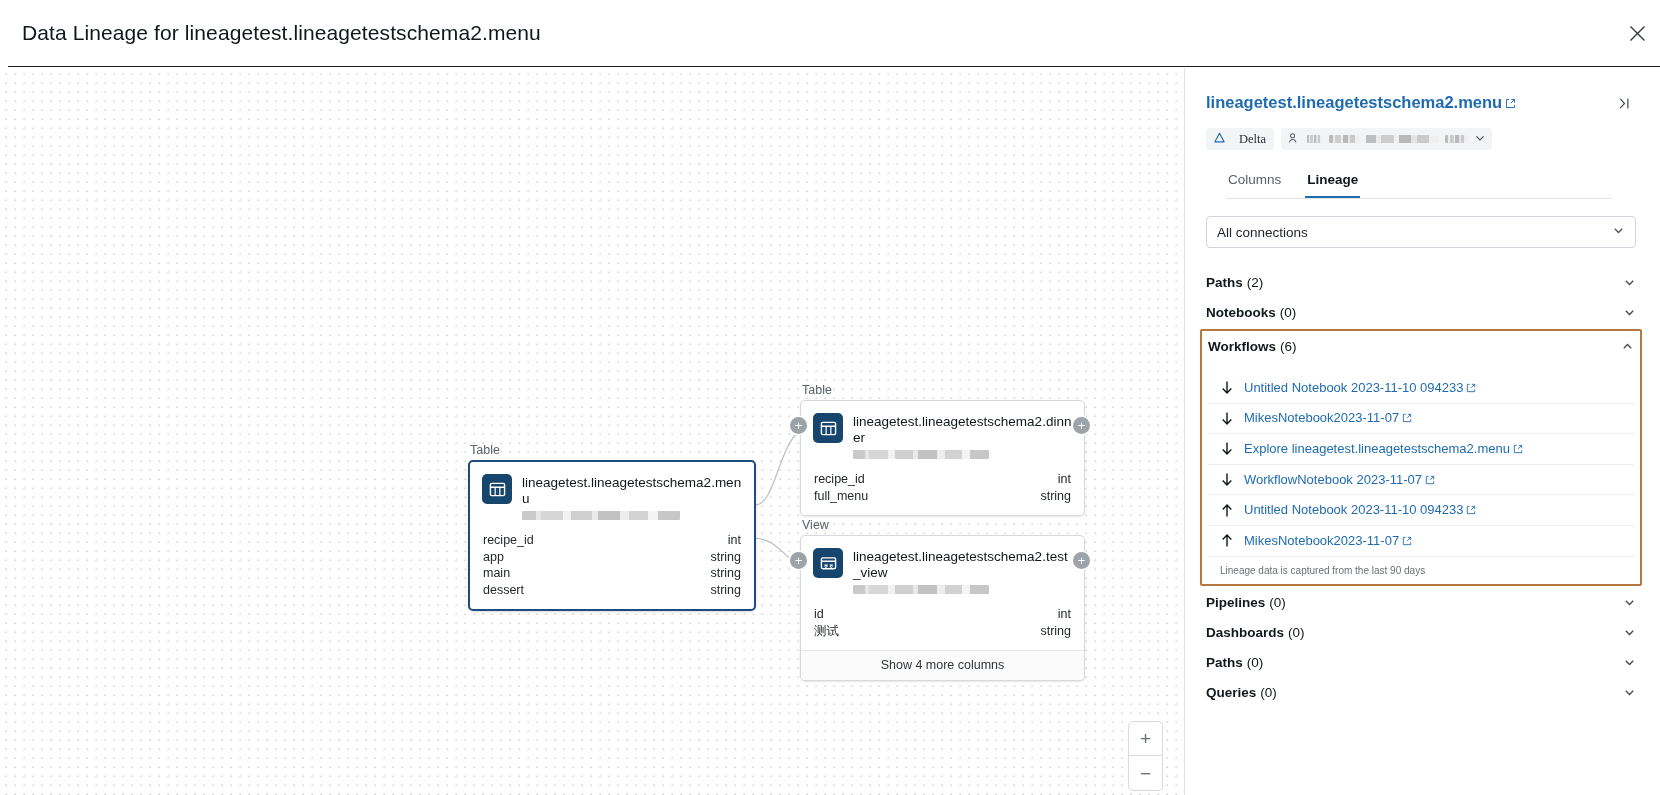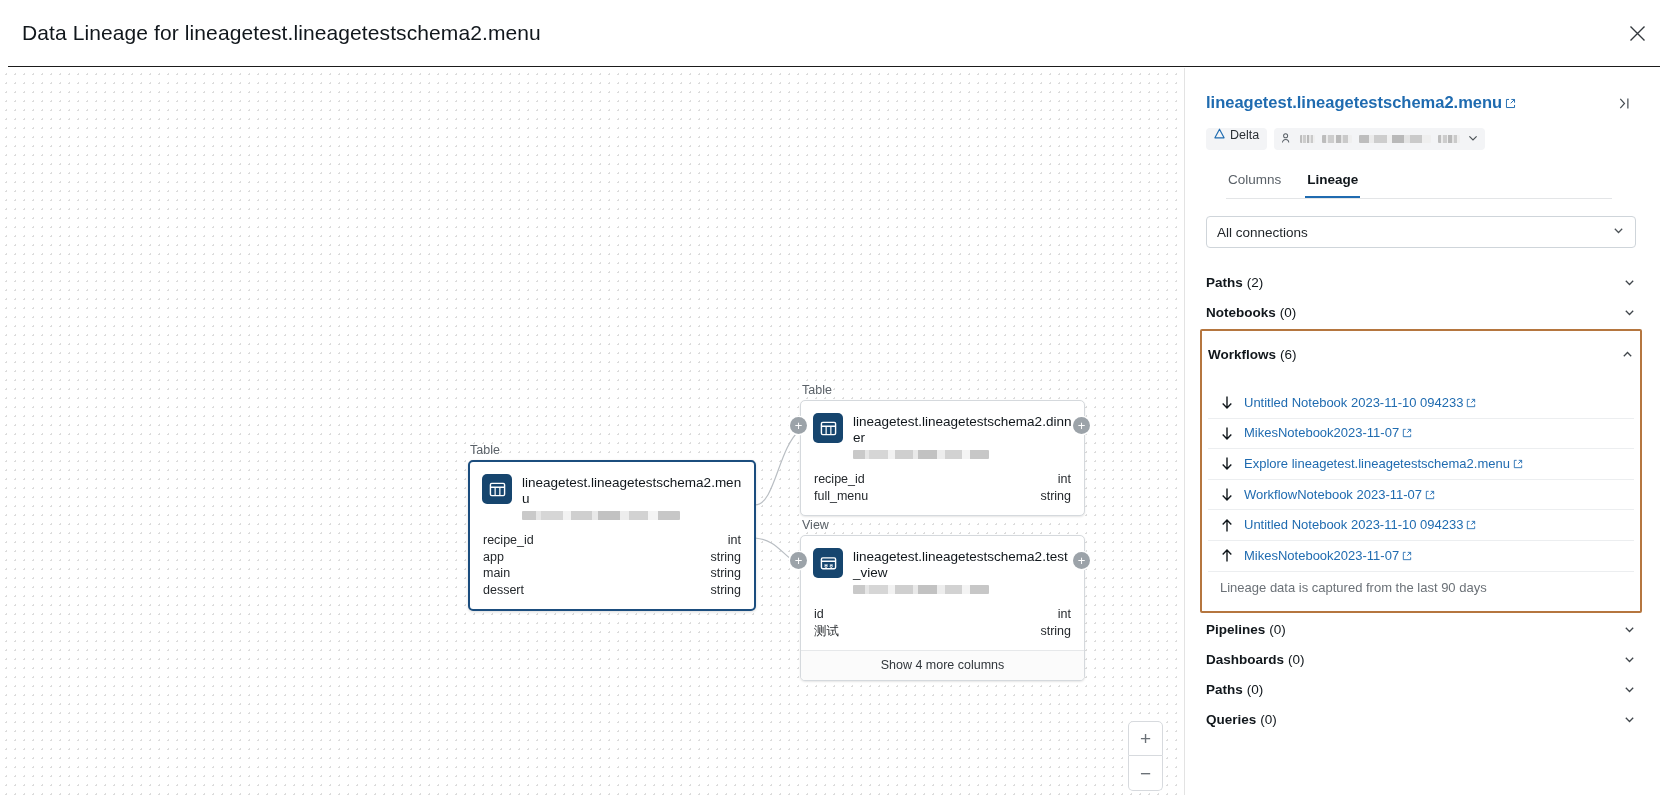--- a/index.html
+++ b/index.html
@@ -175,24 +175,24 @@
     width: 24px; height: 22px;
     display: flex; align-items: center; justify-content: center;
     color: #454c52; cursor: pointer;
   }
 
   .chips {
     display: flex; align-items: center; gap: 7px;
     padding: 14px 24px 0 20px;
   }
   .chip {
-    display: inline-flex; align-items: flex-start; gap: 5px;
+    display: inline-flex; align-items: center; gap: 14px;
     height: 22px; padding: 0 8px;
     background: #f3f4f6; border-radius: 4px;
-    font-size: 12.5px; color: #2a2f34;
+    font-size: 12.5px; color: #2a2f34; font-family: Liberation Serif, serif;
   }
   .chip-delta-glyph { display: inline-block; }
   .chip-masked {
     display: inline-flex; align-items: center; gap: 7px;
     height: 22px; padding: 0 6px 0 7px;
     background: #f3f4f6; border-radius: 4px;
   }
   .mask-bar {
     height: 8px; border-radius: 1px;
     background:
@@ -237,36 +237,36 @@
     font-size: 13.5px; color: #11171c;
   }
   .section-row .label { font-weight: 700; }
   .section-row .count { font-weight: 400; margin-left: 4px; }
   .section-row .chev { margin-left: auto; color: #40464b; display: flex; }
 
   .highlight-box {
     border: 2px solid #b5763f;
     border-radius: 2px;
     margin: 2px -6px 2px -6px;
-    padding: 8px 6px;
-  }
-  .wf-list { margin-top: 19px; }
+    padding: 0 6px;
+  }
+  .wf-list { margin-top: 12px; }
   .wf-item {
     display: flex; align-items: center; gap: 10px;
     height: 30.6px;
     border-bottom: 1px solid #eceef0;
     padding-left: 12px;
   }
   .wf-arrow { flex: 0 0 auto; color: #11171c; display: flex; }
   .wf-link {
     font-size: 13px; color: #1f6bb0; cursor: pointer;
     white-space: nowrap;
   }
   .wf-note {
-    font-size: 13px; color: #6b7177;
+    font-size: 10px; color: #6b7177;
     padding: 8px 0 8px 12px;
   }
 </style>
 </head>
 <body>
 
 <div class="titlebar">
   <div class="titlebar-title">Data Lineage for lineagetest.lineagetestschema2.menu</div>
   <div class="close-btn" title="Close">
     <svg width="17" height="17" viewBox="0 0 17 17" aria-hidden="true">

